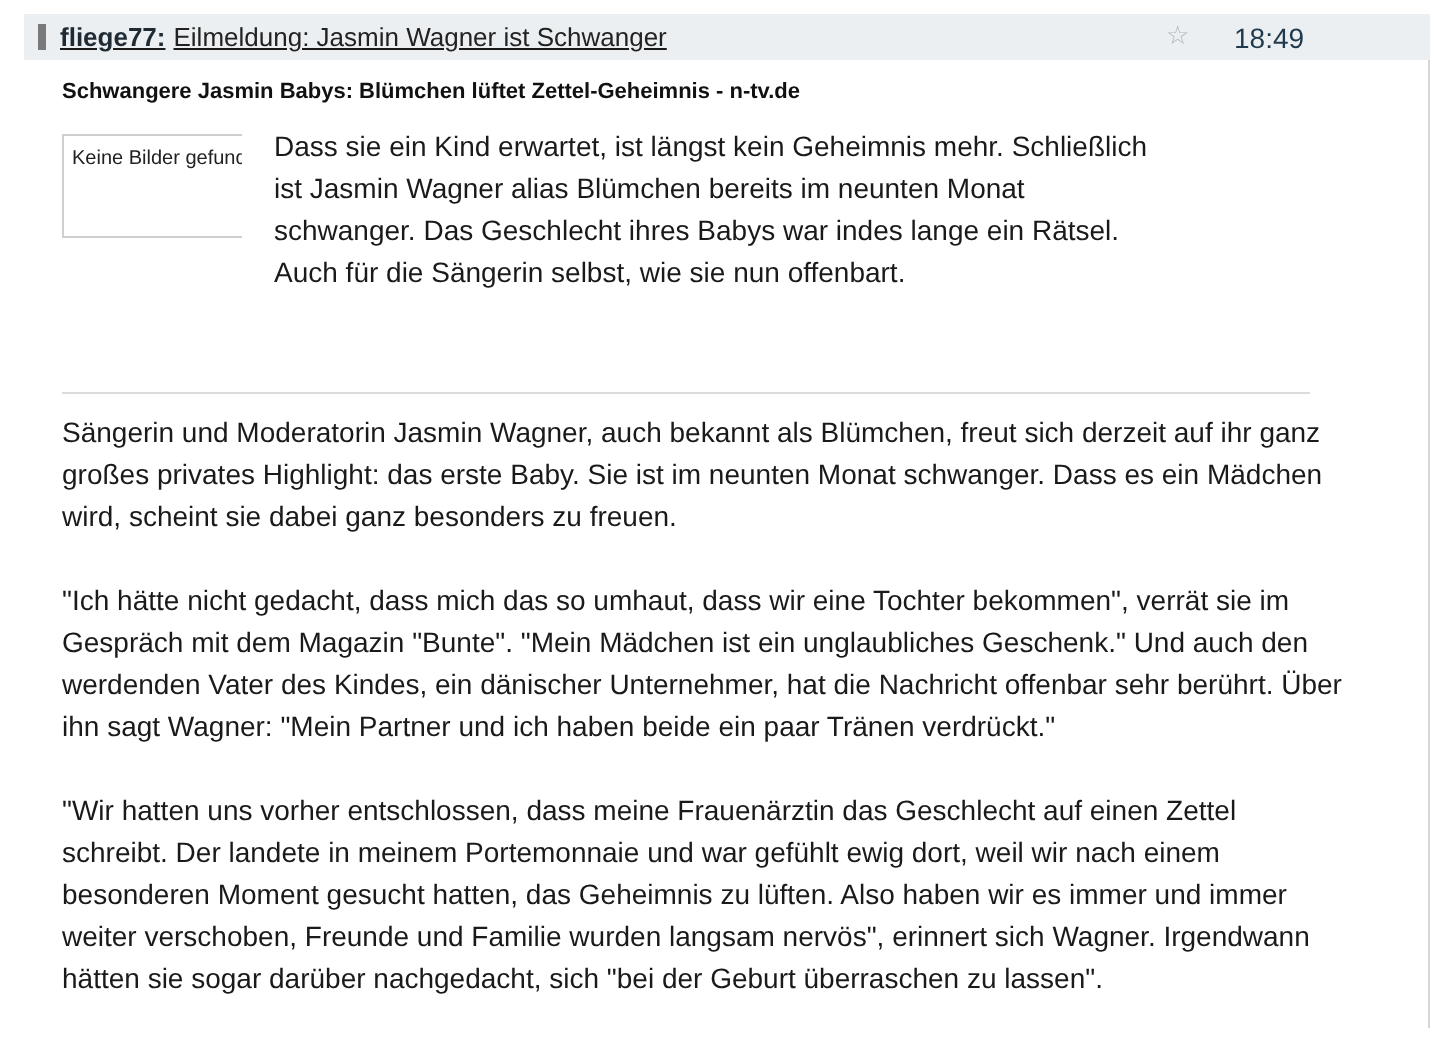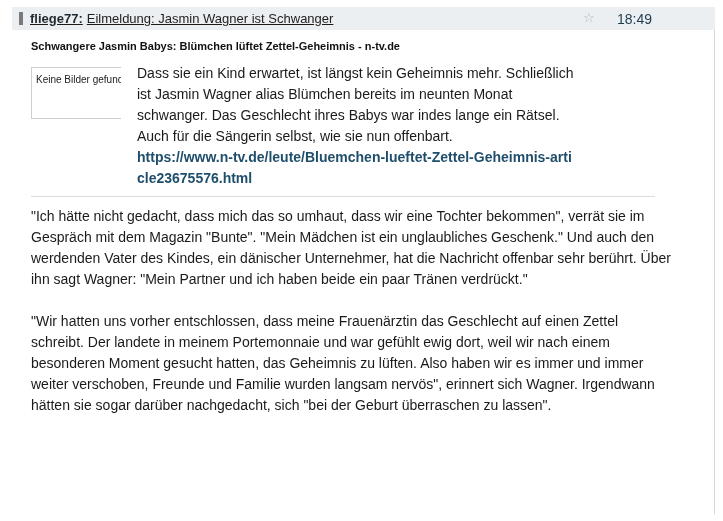--- a/index.html
+++ b/index.html
@@ -61,21 +61,21 @@
 </div>
 
 <div class="right-border"></div>
 
 <div class="preview-title">Schwangere Jasmin Babys: Blümchen lüftet Zettel-Geheimnis - n-tv.de</div>
 
 <div class="no-image">Keine Bilder gefunde</div>
 
 <div class="preview-text">
   <span>Dass sie ein Kind erwartet, ist längst kein Geheimnis mehr. Schließlich ist Jasmin Wagner alias Blümchen bereits im neunten Monat schwanger. Das Geschlecht ihres Babys war indes lange ein Rätsel. Auch für die Sängerin selbst, wie sie nun offenbart.</span>
-  <a class="preview-link" href="#">https://www.n-tv.de/leute/Bluemchen-lueftet-Zettel-Geheimnis-article23675576.html</a>
 </div>
 
 <div class="divider"></div>
 
 <div class="body-text">
+  <p>Sängerin und Moderatorin Jasmin Wagner, auch bekannt als Blümchen, freut sich derzeit auf ihr ganz großes privates Highlight: das erste Baby. Sie ist im neunten Monat schwanger. Dass es ein Mädchen wird, scheint sie dabei ganz besonders zu freuen.</p>
   <p>"Ich hätte nicht gedacht, dass mich das so umhaut, dass wir eine Tochter bekommen", verrät sie im Gespräch mit dem Magazin "Bunte". "Mein Mädchen ist ein unglaubliches Geschenk." Und auch den werdenden Vater des Kindes, ein dänischer Unternehmer, hat die Nachricht offenbar sehr berührt. Über ihn sagt Wagner: "Mein Partner und ich haben beide ein paar Tränen verdrückt."</p>
   <p>"Wir hatten uns vorher entschlossen, dass meine Frauenärztin das Geschlecht auf einen Zettel schreibt. Der landete in meinem Portemonnaie und war gefühlt ewig dort, weil wir nach einem besonderen Moment gesucht hatten, das Geheimnis zu lüften. Also haben wir es immer und immer weiter verschoben, Freunde und Familie wurden langsam nervös", erinnert sich Wagner. Irgendwann hätten sie sogar darüber nachgedacht, sich "bei der Geburt überraschen zu lassen".</p>
 </div>
 
 </body></html>

